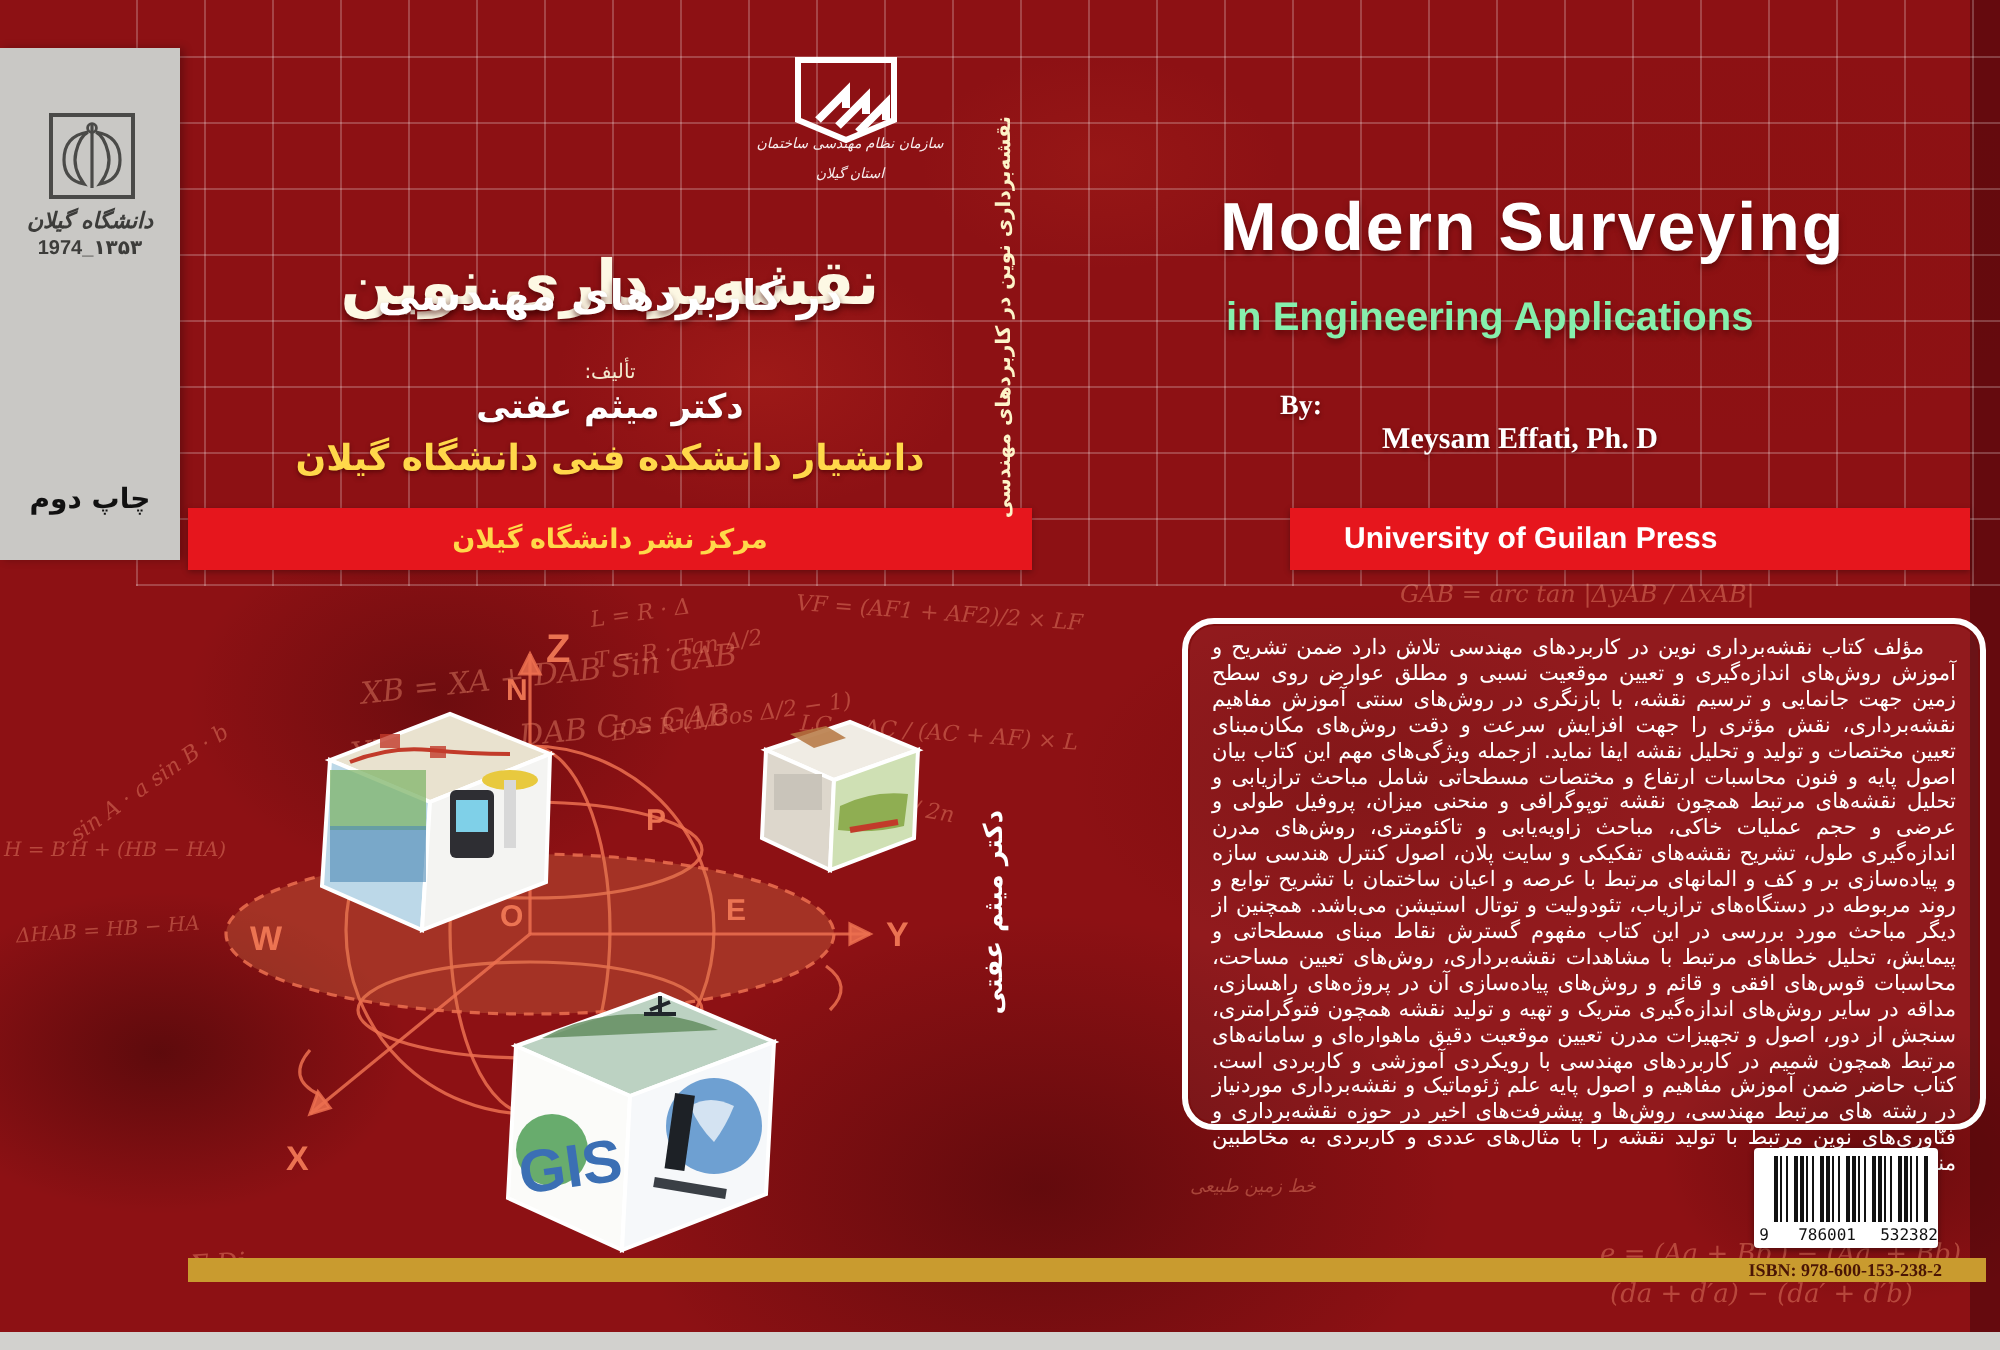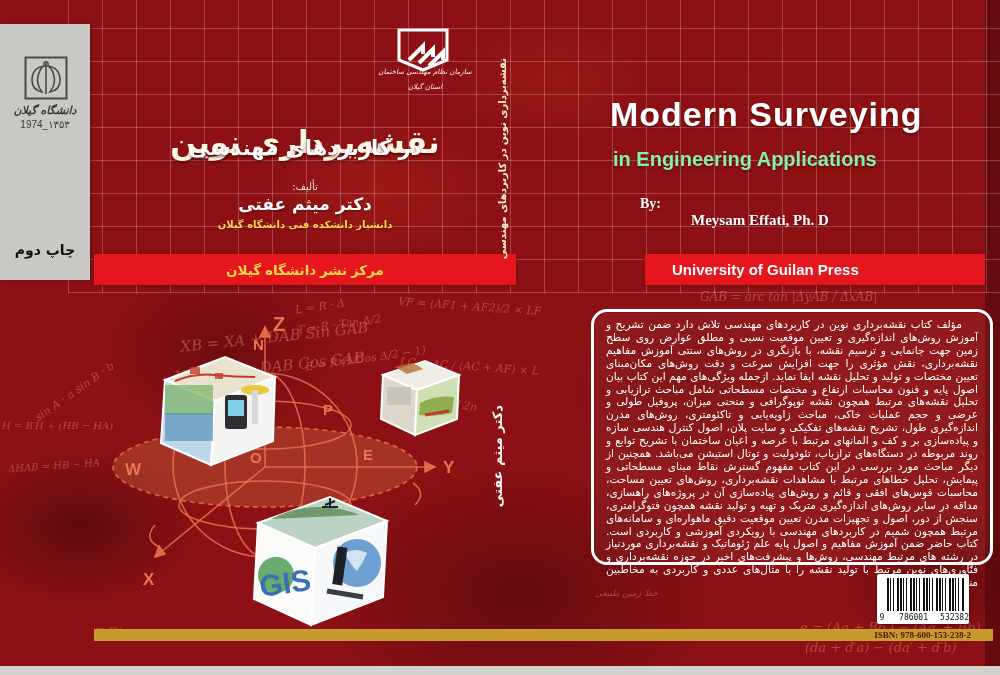--- a/index.html
+++ b/index.html
@@ -31,35 +31,35 @@
     background:
       repeating-linear-gradient(90deg, rgba(255,255,255,.22) 0 1px, transparent 1px 34px),
       repeating-linear-gradient(0deg, rgba(255,255,255,.22) 0 1px, transparent 1px 33px);}
 
   
   .flap{left:0;top:0;width:90px;height:256px;background:#c9c8c5;z-index:6;
         box-shadow:2px 0 4px rgba(0,0,0,.25);margin-top:24px;}
   .uog-logo{left:24px;top:32px;width:44px;height:44px;}
   .uog-caption{left:0;top:80px;width:90px;text-align:center;color:#3c3c3a;
                font-size:11px;font-family:"DejaVu Serif",serif;font-style:italic;font-weight:bold;direction:rtl;}
-  .uog-years{left:0;top:95px;width:90px;text-align:center;color:#3c3c3a;font-size:10px;font-weight:normal;direction:rtl;}
+  .uog-years{left:0;top:95px;width:90px;text-align:center;color:#3c3c3a;font-size:10px;font-weight:bold;direction:rtl;}
   .edition{left:0;top:218px;width:90px;text-align:center;color:#111;font-weight:bold;
            font-size:14px;direction:rtl;font-family:"DejaVu Sans",sans-serif;}
 
   
   .fa{direction:rtl;font-family:"DejaVu Sans",sans-serif;}
   .front-title1{left:110px;top:92px;width:390px;text-align:center;color:#fdf8e4;font-weight:bold;
                 font-size:31px;text-shadow:0 2px 3px rgba(60,0,0,.6);z-index:7;margin-top:32px;}
   .front-title2{left:110px;top:136px;width:390px;text-align:center;color:#ffffff;font-weight:bold;
                 font-size:21px;text-shadow:0 2px 3px rgba(60,0,0,.6);z-index:7;}
   .byline{left:110px;top:181px;width:390px;text-align:center;color:#f3e9cf;font-size:10px;z-index:7;}
   .front-author{left:110px;top:194px;width:390px;text-align:center;color:#fff;font-weight:bold;
                 font-size:17px;text-shadow:0 1px 2px rgba(60,0,0,.6);z-index:7;}
   .front-author-title{left:110px;top:219px;width:390px;text-align:center;color:#ffd84a;font-weight:bold;
-                font-size:10px;text-shadow:0 1px 2px rgba(60,0,0,.6);z-index:7;}
+                font-size:18px;text-shadow:0 1px 2px rgba(60,0,0,.6);z-index:7;}
   .pub-bar{left:94px;top:254px;width:422px;height:31px;background:#e6161d;z-index:7;
            display:flex;align-items:center;justify-content:center;box-shadow:0 1px 3px rgba(0,0,0,.3);}
   .pub-bar span{color:#ffd94a;font-weight:bold;font-size:13.5px;direction:rtl;}
 
   
   .org-logo{left:395px;top:26px;width:56px;height:46px;z-index:7;}
   .org-cap1{left:360px;top:68px;width:130px;text-align:center;color:rgba(255,255,255,.92);
             font-size:7px;direction:rtl;z-index:7;font-family:"DejaVu Serif",serif;font-style:italic;}
   .org-cap2{left:360px;top:83px;width:130px;text-align:center;color:rgba(255,255,255,.92);
             font-size:7px;direction:rtl;z-index:7;font-family:"DejaVu Serif",serif;font-style:italic;}

